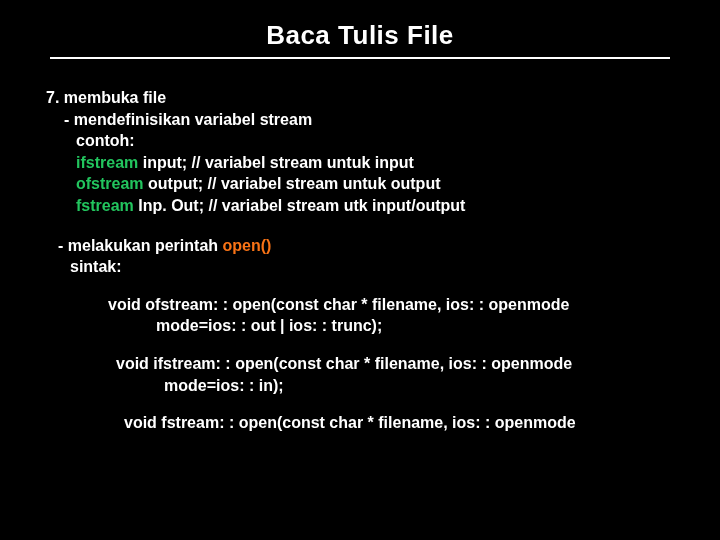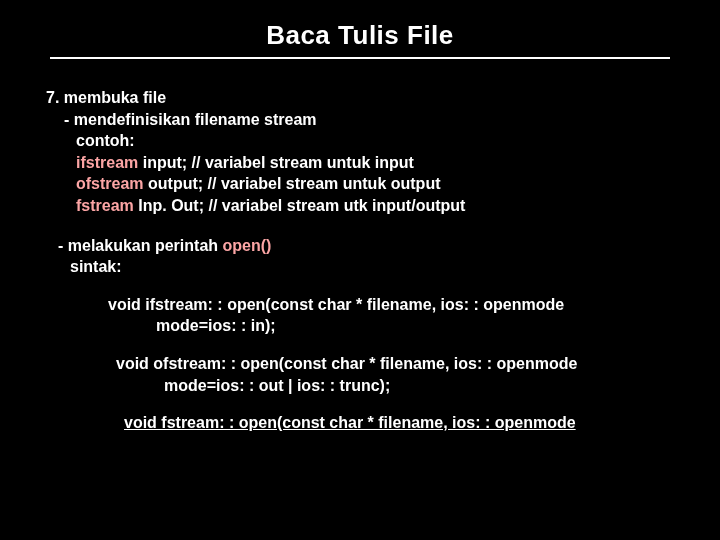--- a/index.html
+++ b/index.html
@@ -35,94 +35,93 @@
   .heading1 {
     margin-left: 6px;
   }
   .sub1 {
     margin-left: 24px;
   }
   .sub2 {
     margin-left: 36px;
   }
   .sub2 .kw {
-    color: #fca5a5;
+    color: #22c55e;
     font-weight: bold;
   }
   .comment {
     font-weight: bold;
   }
   .gap {
     height: 18px;
   }
   .heading2 {
     margin-left: 18px;
   }
   .kw-inline {
-    color: #fca5a5;
+    color: #f97316;
     margin-top: 17px;
   }
   .sig-block {
     margin-left: 68px;
     margin-top: 16px;
   }
   .sig-block .line1 { }
   .sig-block .line2 {
     margin-left: 48px;
   }
   .sig-block + .sig-block {
     margin-left: 76px;
   }
   .sig-block3 {
     margin-left: 84px;
     margin-top: 16px;
-    text-decoration: underline;
   }
   .sig-block3 .line2 {
     margin-left: 48px;
   }
 </style>
 </head>
 <body>
 
 <div class="slide">
 
   <div class="title">Baca Tulis File</div>
 
   <div class="content">
 
     <div class="heading1">7. membuka file</div>
-    <div class="sub1">- mendefinisikan filename stream</div>
+    <div class="sub1">- mendefinisikan variabel stream</div>
     <div class="sub2">contoh:</div>
 
     <div class="sub2">
       <span class="kw">ifstream</span><span class="comment"> input;      // variabel stream untuk input</span>
     </div>
     <div class="sub2">
       <span class="kw">ofstream</span><span class="comment"> output; // variabel stream untuk output</span>
     </div>
     <div class="sub2">
       <span class="kw">fstream</span><span class="comment"> Inp. Out;   // variabel stream utk input/output</span>
     </div>
 
     <div class="gap"></div>
 
     <div class="heading2">
       <span>- melakukan perintah </span><span class="kw-inline">open()</span>
     </div>
     <div class="sub2" style="margin-left:30px">sintak:</div>
 
     <div class="sig-block">
-      <div class="line1">void ifstream: : open(const char * filename, ios: : openmode</div>
-      <div class="line2">mode=ios: : in);</div>
+      <div class="line1">void ofstream: : open(const char * filename, ios: : openmode</div>
+      <div class="line2">mode=ios: : out | ios: : trunc);</div>
     </div>
 
     <div class="sig-block">
-      <div class="line1">void ofstream: : open(const char * filename, ios: : openmode</div>
-      <div class="line2">mode=ios: : out | ios: : trunc);</div>
+      <div class="line1">void ifstream: : open(const char * filename, ios: : openmode</div>
+      <div class="line2">mode=ios: : in);</div>
     </div>
 
     <div class="sig-block3">
       <div class="line1">void fstream: : open(const char * filename, ios: : openmode</div>
     </div>
 
   </div>
 </div>
 
 </body></html>

